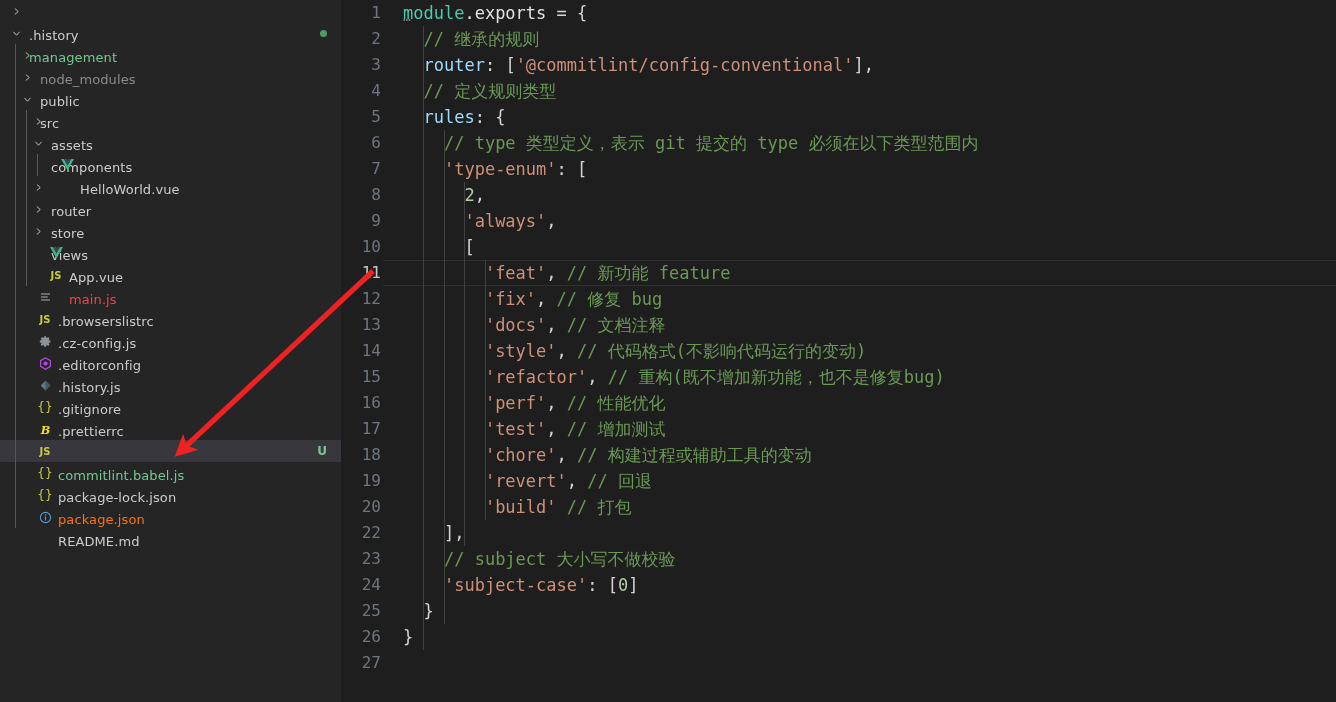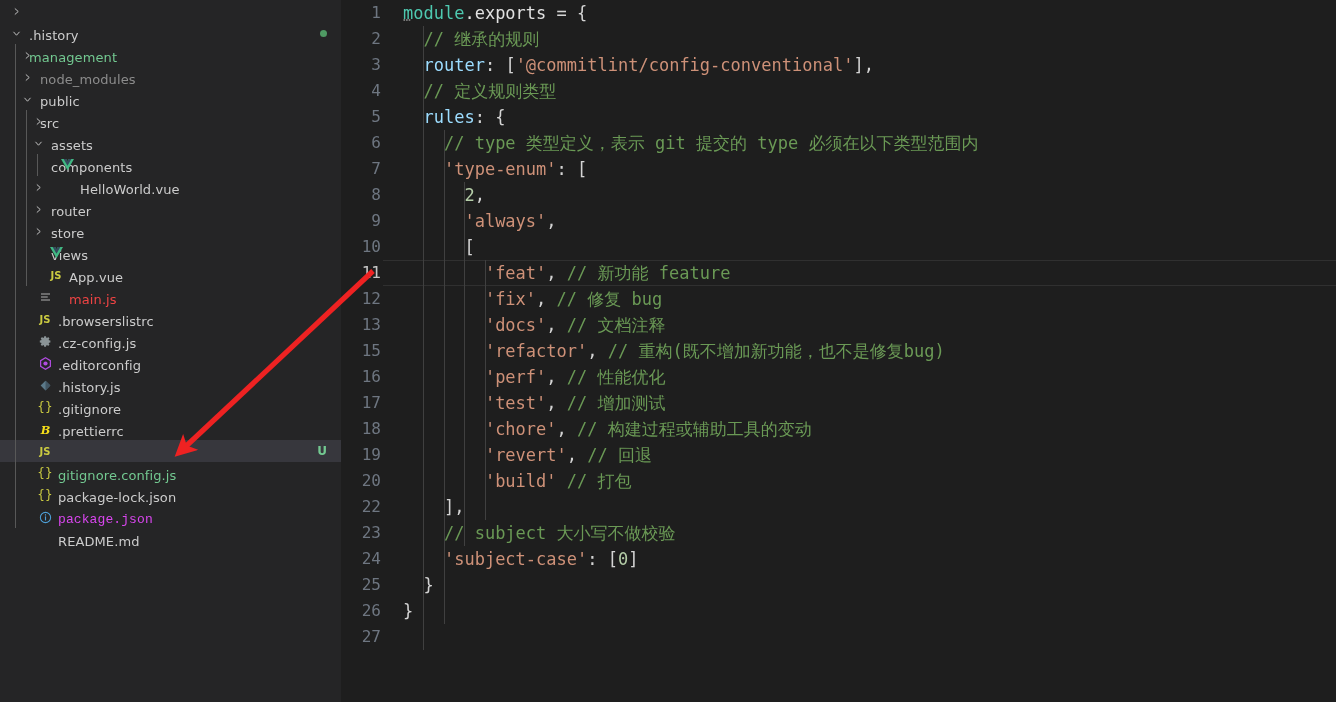--- a/index.html
+++ b/index.html
@@ -336,34 +336,34 @@
             <svg width="13" height="13" viewBox="0 0 16 16">
               <text x="2.2" y="13" font-family="DejaVu Serif, serif" font-size="14" font-style="italic" font-weight="bold" fill="#f5de19">B</text>
             </svg>
           </span>
           <span class="label" style="color: rgb(204, 204, 204); padding-left: 3px;">babel.config.js</span>
         </div>
         <div class="tree-row selected">
           <span class="tree-indent" style="width: 19px;"></span>
           <span class="twisty"></span>
           <span class="ficon" style="color: rgb(203, 203, 65); font-size: 10px;">JS</span>
-          <span class="label" style="color: rgb(115, 201, 145); padding-left: 3px;">gitignore.config.js</span>
+          <span class="label" style="color: rgb(115, 201, 145); padding-left: 3px;">commitlint.babel.js</span>
           <span class="gitbadge">U</span>
         </div>
         <div class="tree-row">
           <span class="tree-indent" style="width: 19px;"></span>
           <span class="twisty"></span>
           <span class="ficon" style="color: rgb(203, 203, 65); font-size: 12px; font-weight: normal;">{}</span>
           <span class="label" style="color: rgb(204, 204, 204); padding-left: 3px;">package-lock.json</span>
         </div>
         <div class="tree-row">
           <span class="tree-indent" style="width: 19px;"></span>
           <span class="twisty"></span>
           <span class="ficon" style="color: rgb(203, 203, 65); font-size: 12px; font-weight: normal;">{}</span>
-          <span class="label" style="color: #d946ef; padding-left: 3px; font-family: Liberation Mono, monospace;">package.json</span>
+          <span class="label" style="color: #f97316; padding-left: 3px;">package.json</span>
         </div>
         <div class="tree-row">
           <span class="tree-indent" style="width: 19px;"></span>
           <span class="twisty"></span>
           <span class="ficon">
             <svg width="13" height="13" viewBox="0 0 16 16">
               <circle cx="8" cy="8" r="6.3" fill="none" stroke="#4d9fd6" stroke-width="1.3"></circle>
               <rect x="7.3" y="6.6" width="1.4" height="5" fill="#4d9fd6"></rect>
               <rect x="7.3" y="4" width="1.4" height="1.6" fill="#4d9fd6"></rect>
             </svg>
@@ -384,20 +384,21 @@
         <div class="crow"><span class="lnum">4</span><span class="ctext"><span class="t-pun">  </span><span class="t-com">// 定义规则类型</span></span></div>
         <div class="crow"><span class="lnum">5</span><span class="ctext"><span class="t-pun">  </span><span class="t-key">rules</span><span class="t-pun">: {</span></span></div>
         <div class="crow"><span class="lnum">6</span><span class="ctext"><span class="t-pun">    </span><span class="t-com">// type 类型定义，表示 git 提交的 type 必须在以下类型范围内</span></span></div>
         <div class="crow"><span class="lnum">7</span><span class="ctext"><span class="t-pun">    </span><span class="t-str">'type-enum'</span><span class="t-pun">: [</span></span></div>
         <div class="crow"><span class="lnum">8</span><span class="ctext"><span class="t-pun">      </span><span class="t-num">2</span><span class="t-pun">,</span></span></div>
         <div class="crow"><span class="lnum">9</span><span class="ctext"><span class="t-pun">      </span><span class="t-str">'always'</span><span class="t-pun">,</span></span></div>
         <div class="crow"><span class="lnum">10</span><span class="ctext"><span class="t-pun">      </span><span class="t-pun">[</span></span></div>
         <div class="crow active"><span class="lnum">11</span><span class="ctext"><span class="t-pun">        </span><span class="t-str">'feat'</span><span class="t-pun">, </span><span class="t-com">// 新功能 feature</span></span></div>
         <div class="crow"><span class="lnum">12</span><span class="ctext"><span class="t-pun">        </span><span class="t-str">'fix'</span><span class="t-pun">, </span><span class="t-com">// 修复 bug</span></span></div>
         <div class="crow"><span class="lnum">13</span><span class="ctext"><span class="t-pun">        </span><span class="t-str">'docs'</span><span class="t-pun">, </span><span class="t-com">// 文档注释</span></span></div>
+        <div class="crow"><span class="lnum">14</span><span class="ctext"><span class="t-pun">        </span><span class="t-str">'style'</span><span class="t-pun">, </span><span class="t-com">// 代码格式(不影响代码运行的变动)</span></span></div>
         <div class="crow"><span class="lnum">15</span><span class="ctext"><span class="t-pun">        </span><span class="t-str">'refactor'</span><span class="t-pun">, </span><span class="t-com">// 重构(既不增加新功能，也不是修复bug)</span></span></div>
         <div class="crow"><span class="lnum">16</span><span class="ctext"><span class="t-pun">        </span><span class="t-str">'perf'</span><span class="t-pun">, </span><span class="t-com">// 性能优化</span></span></div>
         <div class="crow"><span class="lnum">17</span><span class="ctext"><span class="t-pun">        </span><span class="t-str">'test'</span><span class="t-pun">, </span><span class="t-com">// 增加测试</span></span></div>
         <div class="crow"><span class="lnum">18</span><span class="ctext"><span class="t-pun">        </span><span class="t-str">'chore'</span><span class="t-pun">, </span><span class="t-com">// 构建过程或辅助工具的变动</span></span></div>
         <div class="crow"><span class="lnum">19</span><span class="ctext"><span class="t-pun">        </span><span class="t-str">'revert'</span><span class="t-pun">, </span><span class="t-com">// 回退</span></span></div>
         <div class="crow"><span class="lnum">20</span><span class="ctext"><span class="t-pun">        </span><span class="t-str">'build'</span><span class="t-pun"> </span><span class="t-com">// 打包</span></span></div>
         <div class="crow"><span class="lnum">22</span><span class="ctext"><span class="t-pun">    </span><span class="t-pun">],</span></span></div>
         <div class="crow"><span class="lnum">23</span><span class="ctext"><span class="t-pun">    </span><span class="t-com">// subject 大小写不做校验</span></span></div>
         <div class="crow"><span class="lnum">24</span><span class="ctext"><span class="t-pun">    </span><span class="t-str">'subject-case'</span><span class="t-pun">: [</span><span class="t-num">0</span><span class="t-pun">]</span></span></div>
         <div class="crow"><span class="lnum">25</span><span class="ctext"><span class="t-pun">  </span><span class="t-pun">}</span></span></div>

